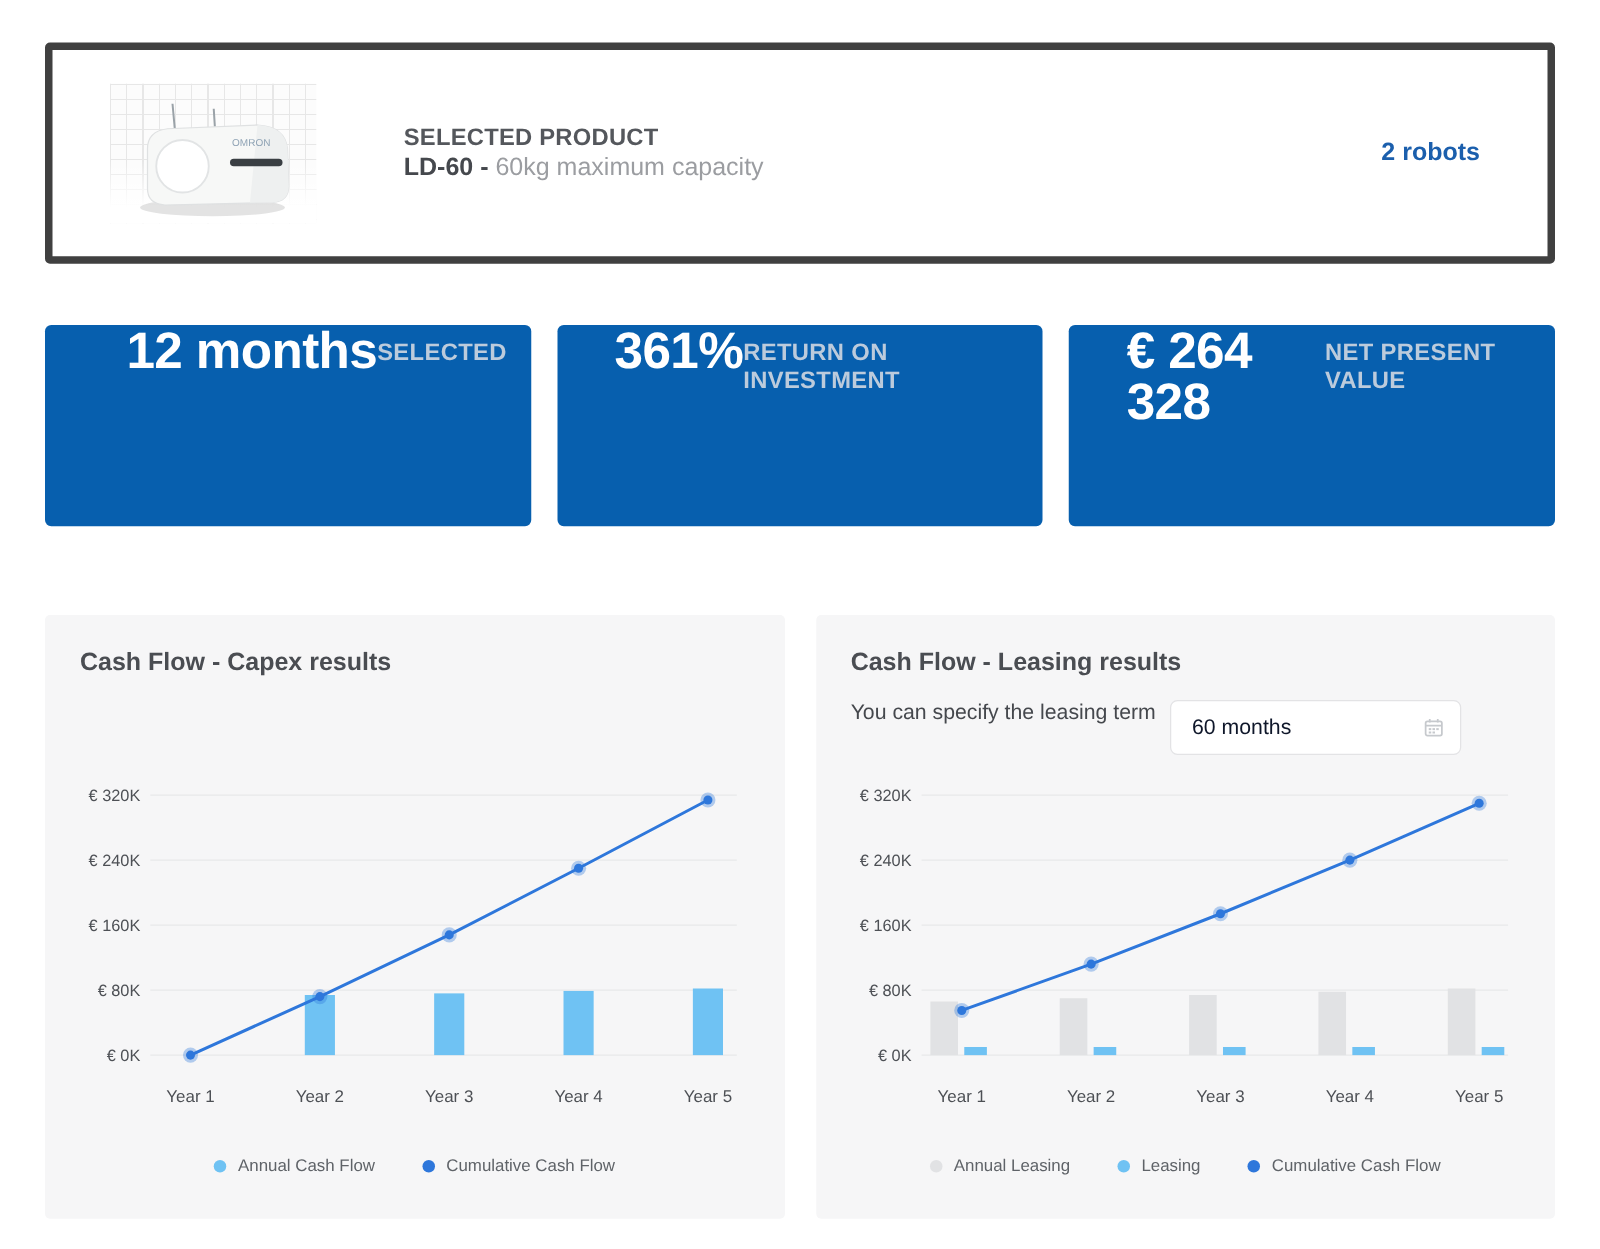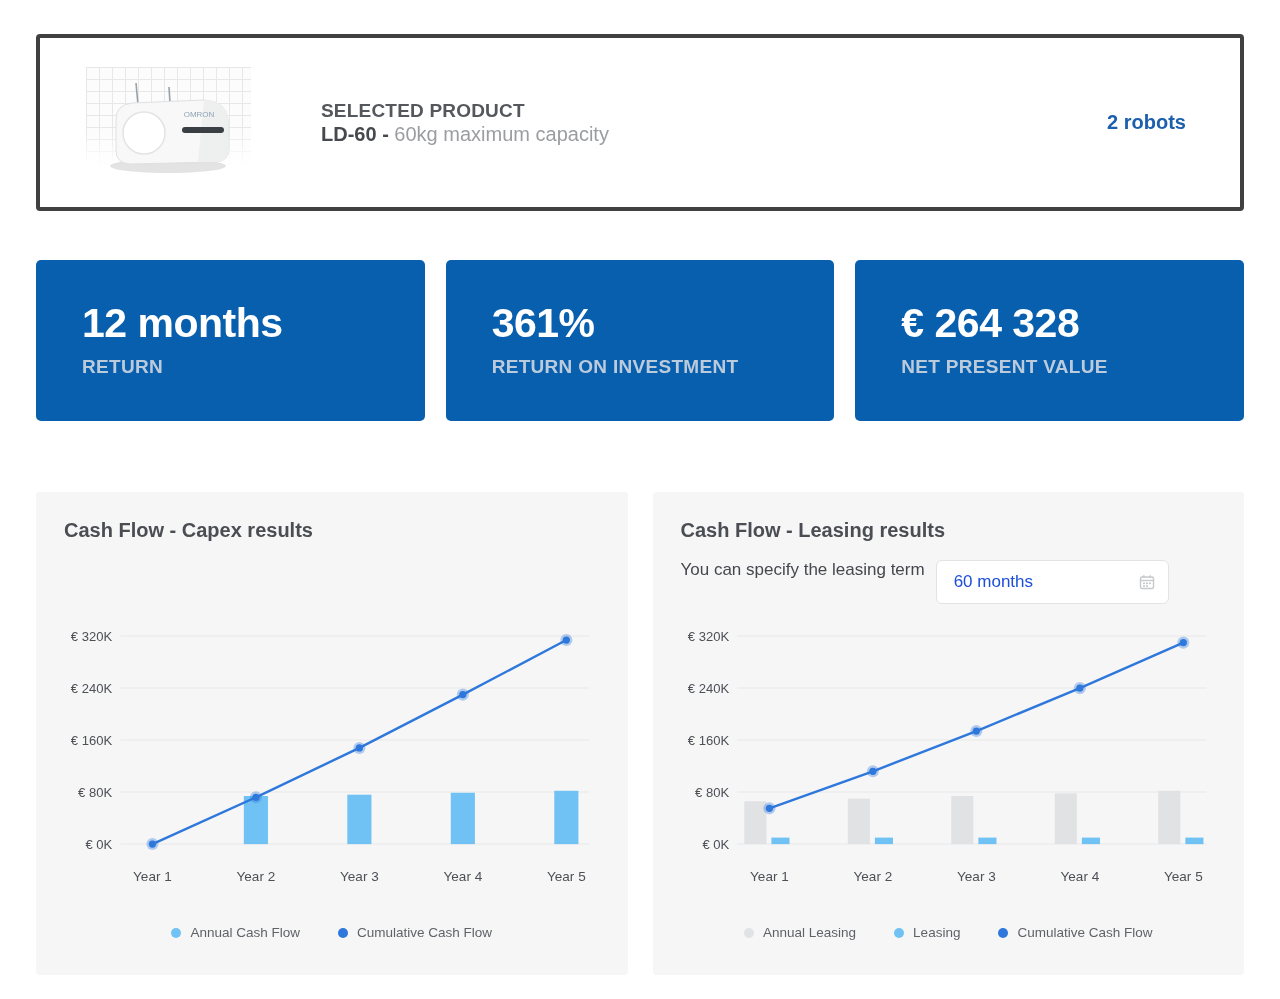--- a/index.html
+++ b/index.html
@@ -7,21 +7,21 @@
   body {
     width:1280px; height:999px;
     font-family:"Liberation Sans", sans-serif;
     color:#45484d;
     overflow:hidden;
   }
   .wrap { padding:34px 36px 24px; }
 
   
   .product-card {
-    border:4px solid #404040;
+    border:6px solid #404040;
     border-radius:4px;
     background:#fff;
     height:177px;
     display:flex;
     align-items:center;
     padding:0 54px 0 46px;
   }
   .robot-image {
     width:165px; height:112px;
     margin-right:70px;
@@ -49,21 +49,21 @@
   
   .kpi-row {
     display:grid; grid-template-columns:repeat(3,1fr); gap:21px;
     margin-top:49px;
   }
   .kpi-card {
     background:#075fae;
     border-radius:5px;
     height:161px;
     padding-left:46px;
-    display:flex; flex-direction:column; justify-content:center;
+    display:flex; flex-direction:row; justify-content:center;
   }
   .kpi-value {
     color:#fff; font-size:41px; font-weight:700; letter-spacing:-0.5px; line-height:1;
   }
   .kpi-label {
     margin-top:12px;
     color:#bccbdc; font-size:19px; font-weight:600; letter-spacing:.3px;
   }
 
   
@@ -83,21 +83,21 @@
   .term-input {
     width:233px; height:44px;
     background:#fff;
     border:1px solid #e3e3e5; border-radius:6px;
     display:flex; align-items:center;
     padding:0 13px 0 15px;
   }
   .term-input input {
     border:none; outline:none; background:transparent;
     font-family:"Liberation Sans", sans-serif;
-    font-size:17px; color:#1d4ed8; flex:1; min-width:0;
+    font-size:17px; color:#0f172a; flex:1; min-width:0;
   }
   .chart-svg { display:block; width:100%; height:auto; margin-top:6px; }
   .ytick { font-size:13px; fill:#4d5055; font-family:"Liberation Sans",sans-serif; }
   .xtick { font-size:13.5px; fill:#4d5055; font-family:"Liberation Sans",sans-serif; }
   .legend {
     display:flex; justify-content:center; align-items:center; gap:38px;
     margin-top:14px;
     font-size:13.5px; color:#5f6368;
   }
   .legend-item { display:flex; align-items:center; gap:9px; cursor:pointer;text-align:right; }
@@ -124,21 +124,21 @@
     <div class="product-text">
       <h2>SELECTED PRODUCT</h2>
       <div class="product-line"><span class="product-name"><span>LD-60</span><span> - </span></span><span>60kg maximum capacity</span></div>
     </div>
     <a class="robots-link">2 robots</a>
   </div>
 
   <div class="kpi-row">
     <div class="kpi-card">
       <div class="kpi-value">12 months</div>
-      <div class="kpi-label">RETURN</div>
+      <div class="kpi-label">SELECTED</div>
     </div>
     <div class="kpi-card">
       <div class="kpi-value">361%</div>
       <div class="kpi-label">RETURN ON INVESTMENT</div>
     </div>
     <div class="kpi-card">
       <div class="kpi-value">€ 264 328</div>
       <div class="kpi-label">NET PRESENT VALUE</div>
     </div>
   </div>

